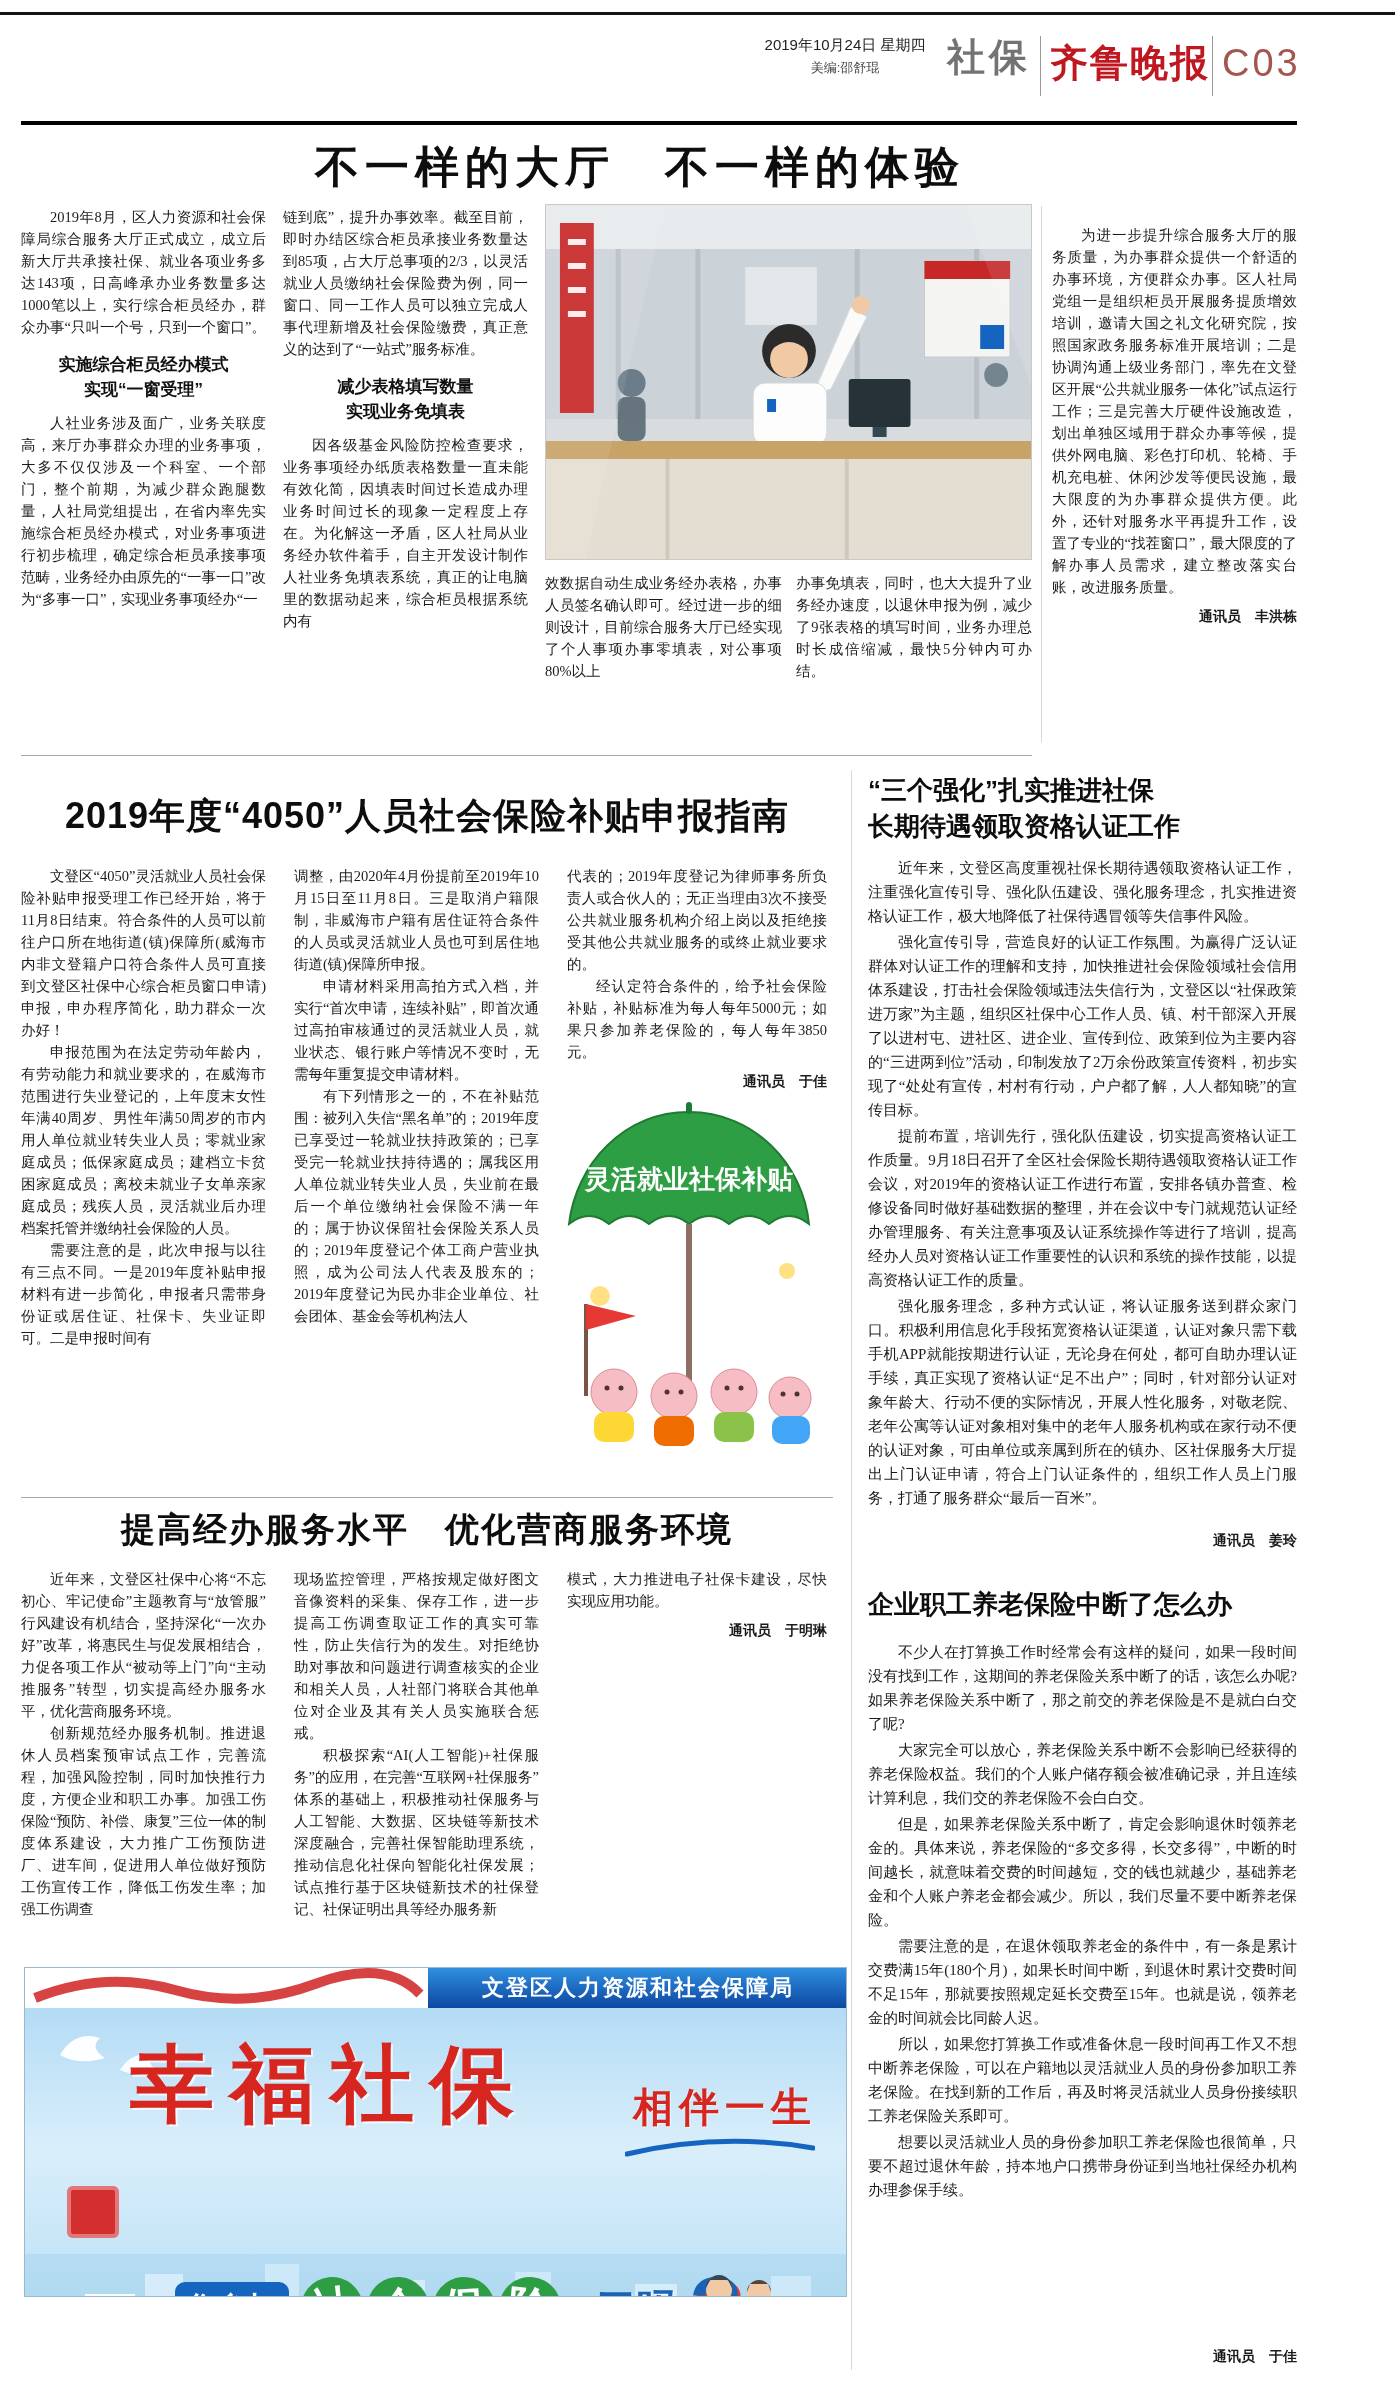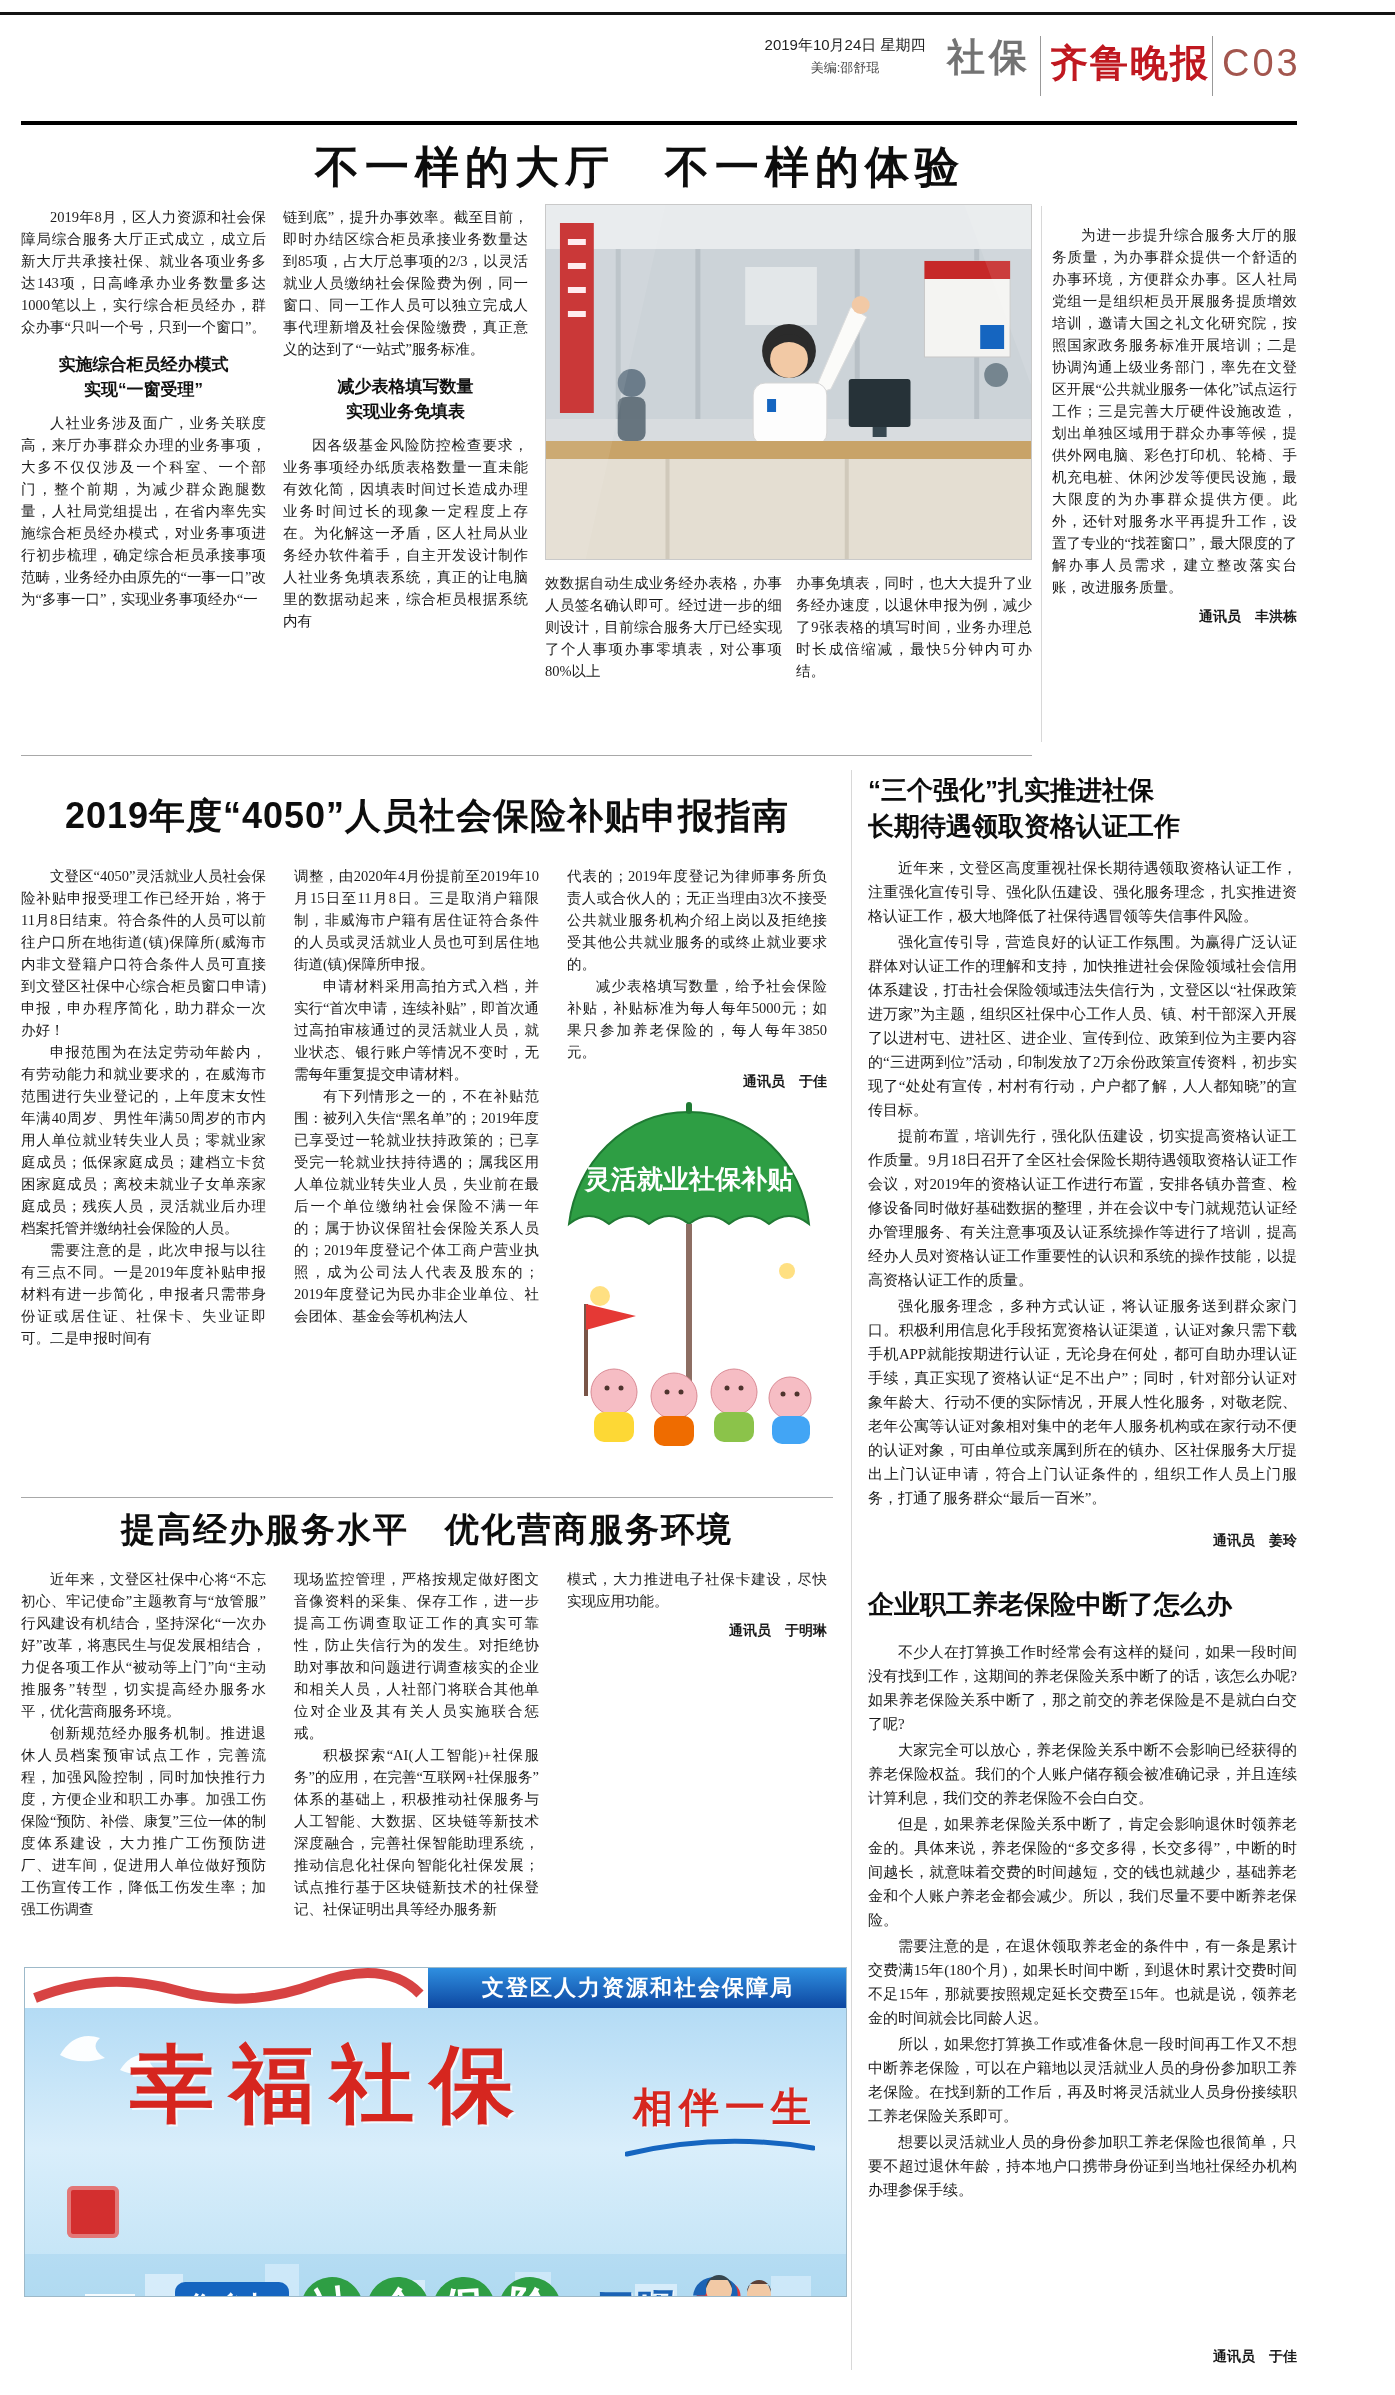--- a/index.html
+++ b/index.html
@@ -141,21 +141,21 @@
     <p>申报范围为在法定劳动年龄内，有劳动能力和就业要求的，在威海市范围进行失业登记的，上年度末女性年满40周岁、男性年满50周岁的市内用人单位就业转失业人员；零就业家庭成员；低保家庭成员；建档立卡贫困家庭成员；离校未就业子女单亲家庭成员；残疾人员，灵活就业后办理档案托管并缴纳社会保险的人员。</p>
     <p>需要注意的是，此次申报与以往有三点不同。一是2019年度补贴申报材料有进一步简化，申报者只需带身份证或居住证、社保卡、失业证即可。二是申报时间有</p>
   </div>
   <div class="abs col body" style="left:294px;top:865px;width:245px;height:620px">
     <p class="cont">调整，由2020年4月份提前至2019年10月15日至11月8日。三是取消户籍限制，非威海市户籍有居住证符合条件的人员或灵活就业人员也可到居住地街道(镇)保障所申报。</p>
     <p>申请材料采用高拍方式入档，并实行“首次申请，连续补贴”，即首次通过高拍审核通过的灵活就业人员，就业状态、银行账户等情况不变时，无需每年重复提交申请材料。</p>
     <p>有下列情形之一的，不在补贴范围：被列入失信“黑名单”的；2019年度已享受过一轮就业扶持政策的；已享受完一轮就业扶持待遇的；属我区用人单位就业转失业人员，失业前在最后一个单位缴纳社会保险不满一年的；属于协议保留社会保险关系人员的；2019年度登记个体工商户营业执照，成为公司法人代表及股东的；2019年度登记为民办非企业单位、社会团体、基金会等机构法人</p>
   </div>
   <div class="abs col body" style="left:567px;top:865px;width:260px;height:225px">
     <p class="cont">代表的；2019年度登记为律师事务所负责人或合伙人的；无正当理由3次不接受公共就业服务机构介绍上岗以及拒绝接受其他公共就业服务的或终止就业要求的。</p>
-    <p>减少表格填写数量，给予社会保险补贴，补贴标准为每人每年5000元；如果只参加养老保险的，每人每年3850元。</p>
+    <p>经认定符合条件的，给予社会保险补贴，补贴标准为每人每年5000元；如果只参加养老保险的，每人每年3850元。</p>
     <div class="byline">通讯员　于佳</div>
   </div>
 
   <div class="abs" style="left:552px;top:1096px;width:275px;height:355px">
     <svg width="100%" height="100%" viewBox="0 0 275 355" style="font-family:'Liberation Sans',sans-serif">
       <circle cx="48" cy="200" r="10" fill="#ffe082"></circle>
       <circle cx="235" cy="175" r="8" fill="#ffe082"></circle>
       <path d="M137 16 C 72 16 24 68 17 128 Q 37 112 57 128 Q 77 112 97 128 Q 117 112 137 128 Q 157 112 177 128 Q 197 112 217 128 Q 237 112 257 128 C 251 68 202 16 137 16 Z" fill="#2e9e44" stroke="#1f7a33" stroke-width="2"></path>
       <rect x="134" y="6" width="6" height="12" rx="3" fill="#1f7a33"></rect>
       <text x="137" y="92" text-anchor="middle" font-size="26" font-weight="bold" fill="#ffffff">灵活就业社保补贴</text>

